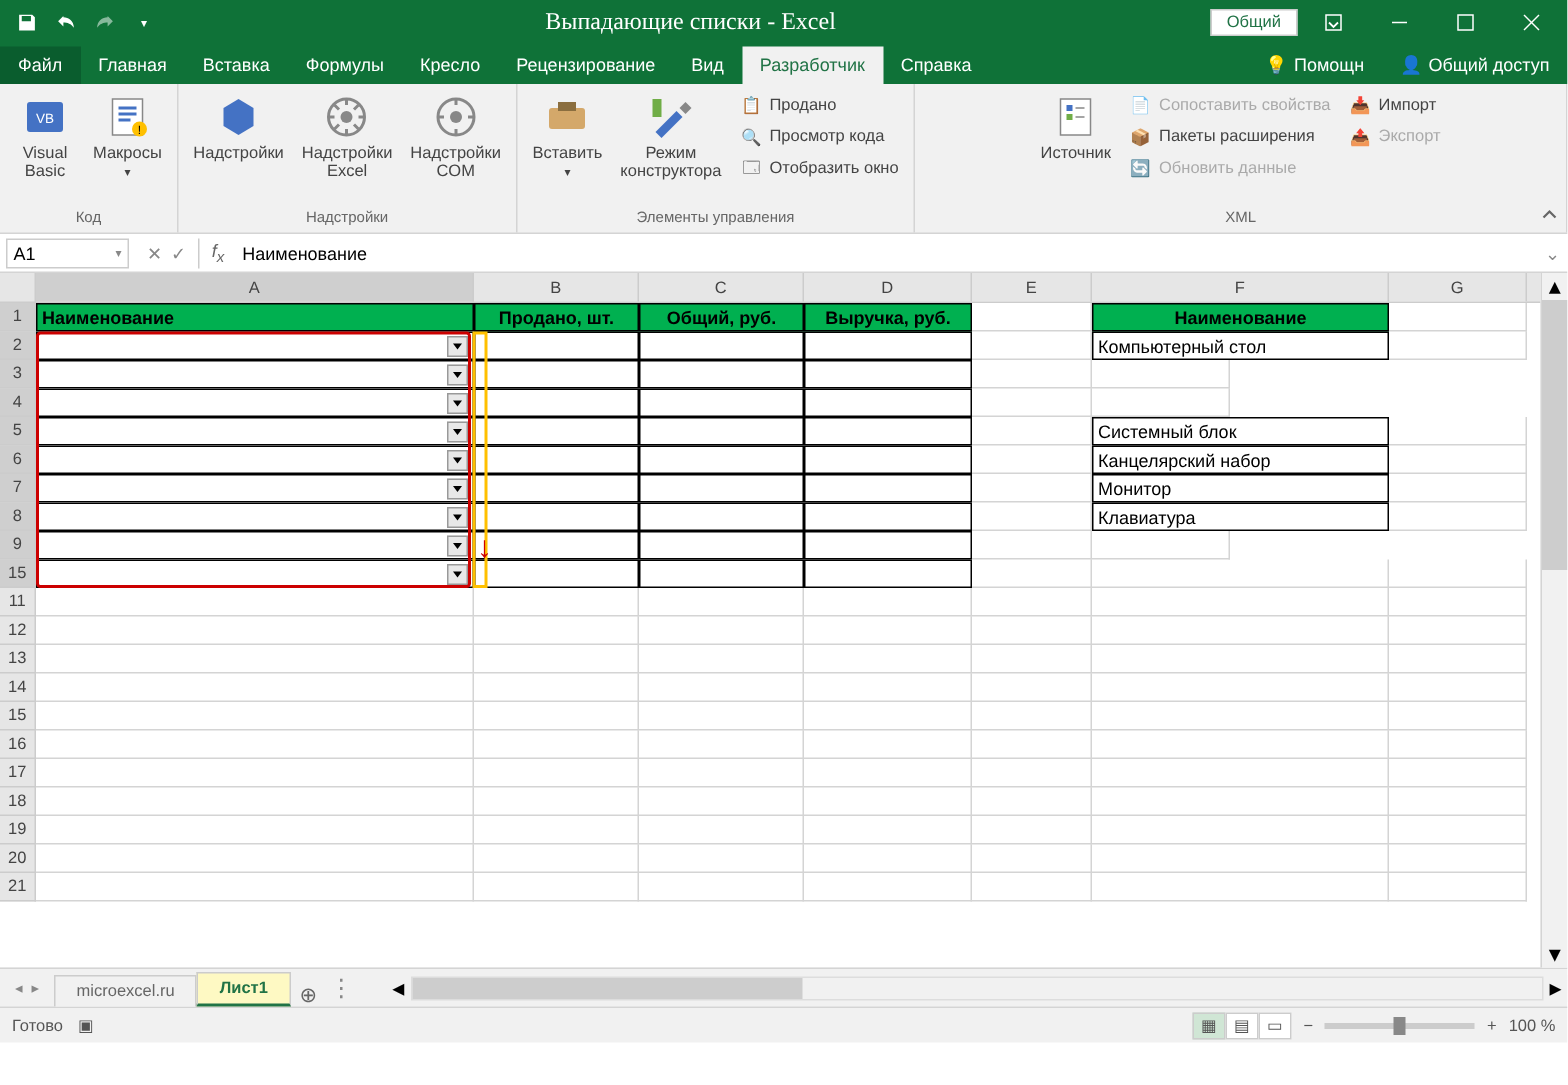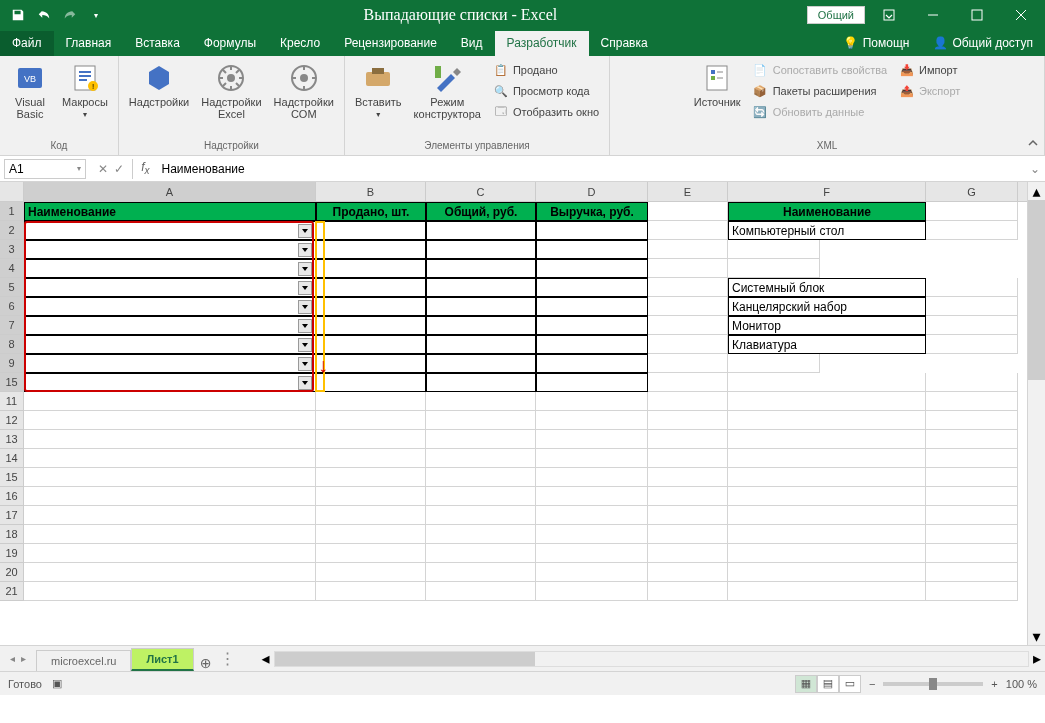--- a/index.html
+++ b/index.html
@@ -74,21 +74,21 @@
 
 .vscroll { width: 18px; background: #f1f1f1; border-left: 1px solid #d4d4d4; display: flex; flex-direction: column; }
 .scroll-btn { height: 18px; display: flex; align-items: center; justify-content: center; background: #f1f1f1; }
 .vscroll-track { flex: 1; position: relative; }
 .vscroll-thumb { position: absolute; top: 0; width: 100%; height: 180px; background: #cdcdcd; }
 
 
 .sheet-area { height: 26px; display: flex; background: #f1f1f1; border-top: 1px solid #d4d4d4; align-items: center; }
 .sheet-nav { display: flex; gap: 6px; padding: 0 10px; color: #888; font-size: 10px; }
 .sheet-tabs { display: flex; align-items: flex-end; height: 100%; }
-.sheet-tab { padding: 4px 14px; font-size: 11px; border: 1px solid #ccc; background: #bef264; color: #217346; cursor: pointer; border-bottom: none; }
+.sheet-tab { padding: 4px 14px; font-size: 11px; border: 1px solid #ccc; background: #fef9c3; color: #217346; cursor: pointer; border-bottom: none; }
 .sheet-tab.active { font-weight: bold; border-bottom: 2px solid #217346; }
 .sheet-tab.inactive { background: #f1f1f1; color: #666; }
 .sheet-add { width: 24px; text-align: center; color: #666; cursor: pointer; font-size: 14px; }
 .hscroll-area { flex: 1; display: flex; align-items: center; margin-left: 20px; }
 .hscroll-track { flex: 1; height: 16px; background: #f1f1f1; position: relative; border: 1px solid #ddd; }
 .hscroll-thumb { position: absolute; left: 0; height: 100%; width: 260px; background: #cdcdcd; }
 
 
 .statusbar { height: 24px; background: #f1f1f1; border-top: 1px solid #d4d4d4; display: flex; align-items: center; font-size: 11px; color: #555; padding: 0 8px; }
 .status-left { display: flex; align-items: center; gap: 10px; }

